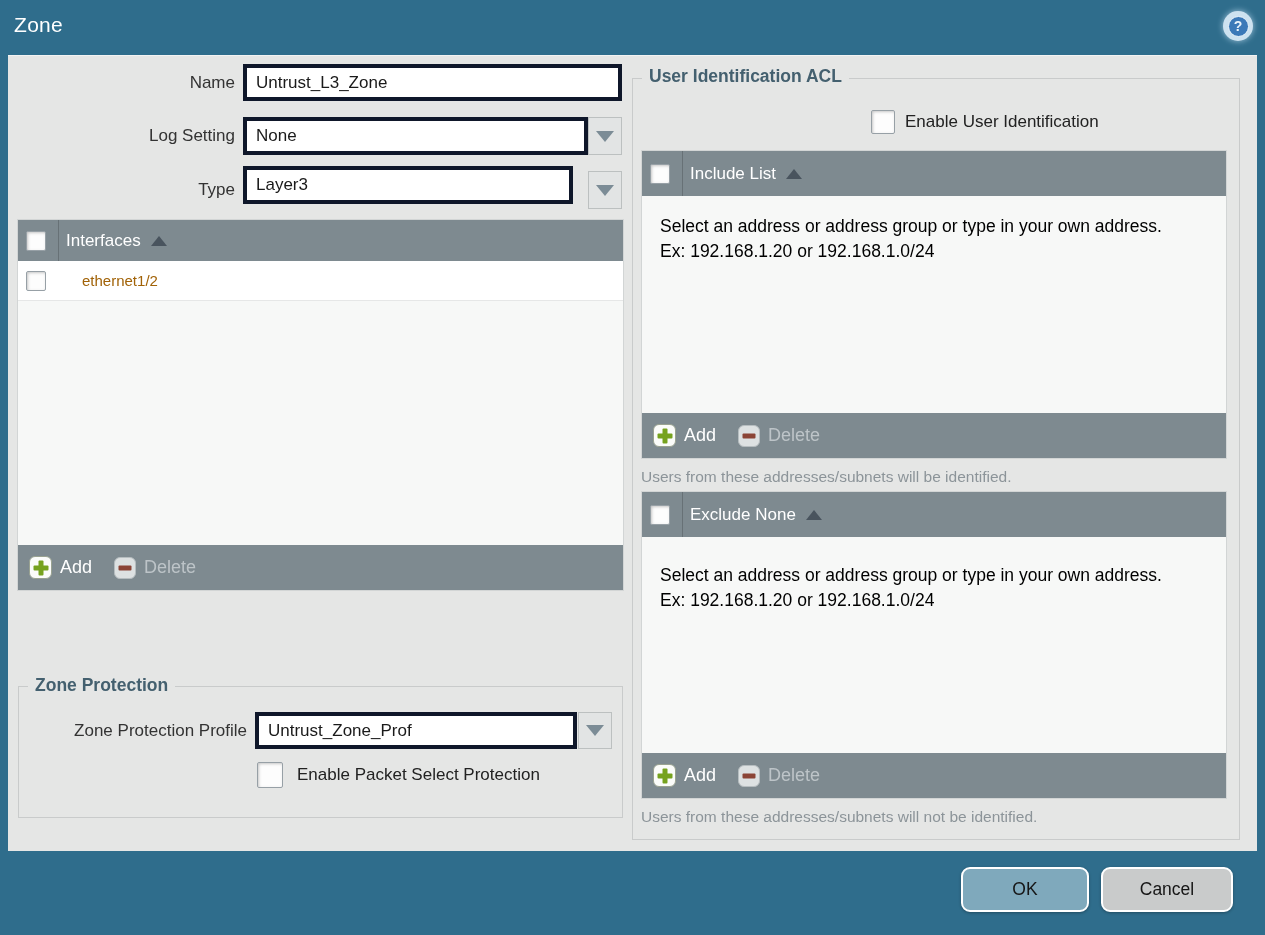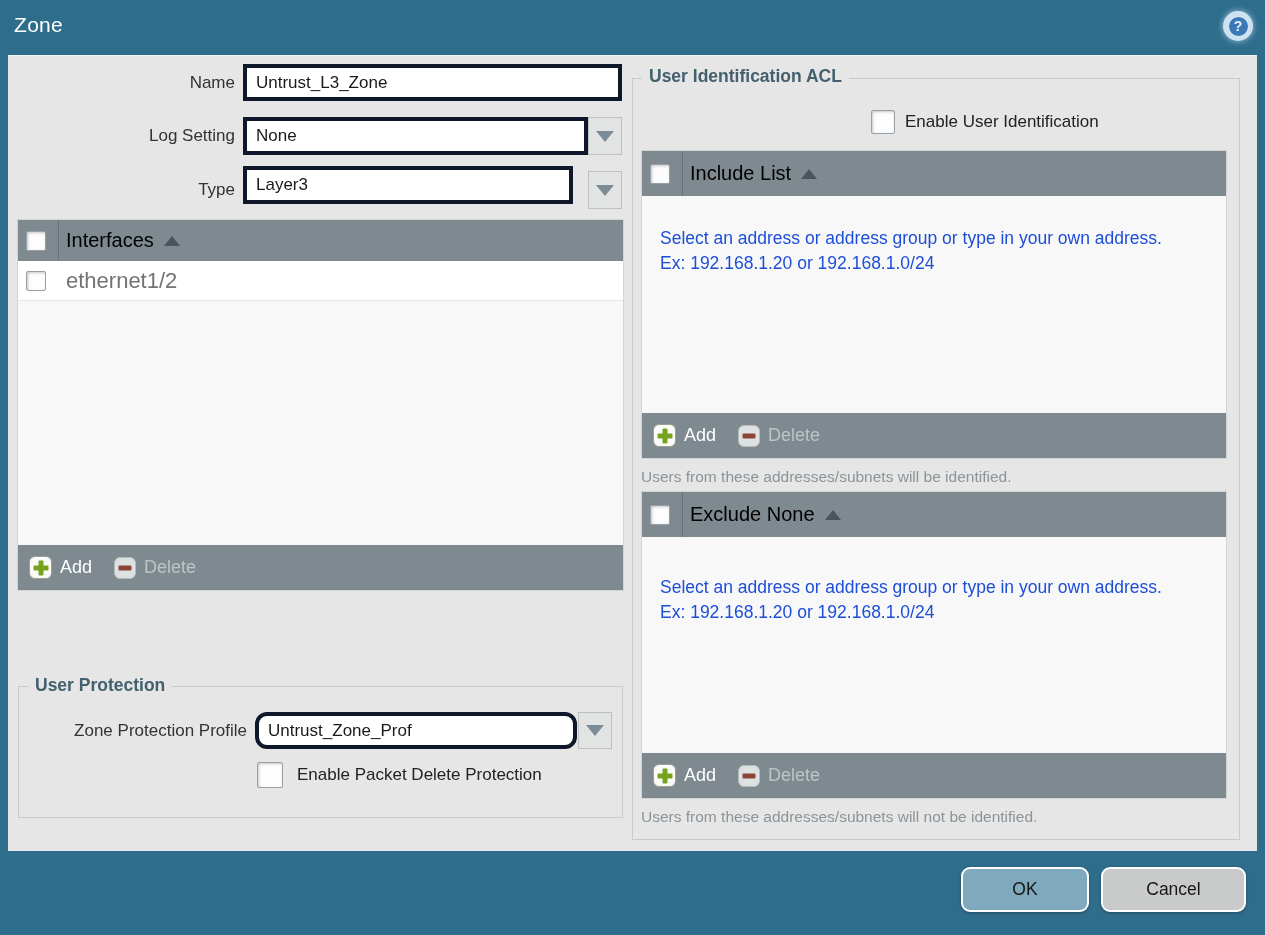--- a/index.html
+++ b/index.html
@@ -31,43 +31,43 @@
 
   
   .checkbox { background:#FDFDFD; border:1px solid #97A0A6; border-radius:2px;
     box-shadow:inset 1px 1px 3px rgba(0,0,0,.22), inset -1px -1px 0 #fff; cursor:pointer; }
   .cb-label { color:#222; font-size:17px; display:flex; align-items:center; }
 
   
   .tbl { display:flex; flex-direction:column; box-shadow:0 0 0 1px #D2D5D5; }
   .tbl-head { background:#7E8A90; display:flex; align-items:center; padding-left:8px; position:relative; }
   .head-sep { position:absolute; left:40px; top:0; bottom:0; width:1px; background:rgba(0,0,0,.18); }
-  .head-label { color:#000000; font-size:20px; margin-left:20px; }
+  .head-label { color:#ffffff; font-size:17px; margin-left:20px; }
   .sort-up { width:0; height:0; border-left:8px solid transparent; border-right:8px solid transparent;
     border-bottom:10px solid #49545E; margin-left:10px; display:inline-block; }
   .tbl-body { background:#F7F8F7; flex:1; position:relative; }
   .tbl-row { height:40px; background:#fff; border-bottom:1px solid #E6E7E7;
     display:flex; align-items:center; padding-left:8px; }
-  .row-label { color:#737373; font-size:22px; margin-left:20px; }
+  .row-label { color:#a16207; font-size:15px; margin-left:36px; }
   .tbl-bar { background:#7E8A90; display:flex; align-items:center; padding-left:11px; }
   .bar-btn { display:flex; align-items:center; cursor:pointer; }
   .icon-add { width:23px; height:23px; border-radius:6px; background:#FBFCFA;
     border:1px solid #99A291; position:relative; }
   .icon-add::before, .icon-add::after { content:""; position:absolute; background:#76A21E;
     left:50%; top:50%; transform:translate(-50%,-50%); border-radius:1px; }
   .icon-add::before { width:15px; height:5px; }
   .icon-add::after  { width:5px; height:15px; }
   .add-label { color:#fff; font-size:18px; margin-left:8px; }
   .icon-del { width:22px; height:22px; border-radius:6px; background:#DDE1E2;
     border:1px solid #B6BDC0; position:relative; margin-left:22px; }
   .icon-del::before { content:""; position:absolute; width:13px; height:5px; background:#8B4436;
     left:50%; top:50%; transform:translate(-50%,-50%); border-radius:1px; }
   .del-label { color:#BDC4C8; font-size:18px; margin-left:8px; }
 
-  .placeholder { color:#1d4ed8; font-size:17.5px; line-height:1.42;margin-top:12px; }
+  .placeholder { color:#000000; font-size:17.5px; line-height:1.42; }
   .footnote { color:#8C9499; font-size:15.5px; }
 
   
   .fbox { border:1px solid #C9CBCB; }
   .legend { background:#E5E6E5; padding:0 7px; color:#44606F; font-size:17.5px; font-weight:bold; }
 
   
   .fbtn { border:2px solid #fff; border-radius:9px; font-family:"Liberation Sans", sans-serif;
     font-size:17.5px; color:#161616; cursor:pointer; box-shadow:0 1px 3px rgba(0,0,0,.3); }
   .fbtn.ok { background:#7FA9BC; }
@@ -113,28 +113,28 @@
       <span class="add-label">Add</span>
     </div>
     <div class="bar-btn">
       <span class="icon-del"></span>
       <span class="del-label">Delete</span>
     </div>
   </div>
 </div>
 
 <div class="abs fbox" style="left:18px; top:686px; width:605px; height:132px;"></div>
-<span class="abs legend" style="left:28px; top:675px;">User Protection</span>
+<span class="abs legend" style="left:28px; top:675px;">Zone Protection</span>
 
 <div class="abs flabel" style="left:18px; top:712px; width:229px; height:37px;">Zone Protection Profile</div>
-<input class="abs text-input" style="left: 255px; top: 712px; width: 322px; height: 37px; border-radius: 12px;" value="Untrust_Zone_Prof">
+<input class="abs text-input" style="left: 255px; top: 712px; width: 322px; height: 37px;" value="Untrust_Zone_Prof">
 <div class="abs dd-btn" style="left:578px; top:712px; width:34px; height:37px;"></div>
 
 <div class="abs checkbox" style="left:257px; top:762px; width:26px; height:26px;"></div>
-<div class="abs cb-label" style="left:297px; top:762px; height:26px;">Enable Packet Delete Protection</div>
+<div class="abs cb-label" style="left:297px; top:762px; height:26px;">Enable Packet Select Protection</div>
 
 <div class="abs fbox" style="left:632px; top:78px; width:608px; height:762px;"></div>
 <span class="abs legend" style="left:642px; top:66px;">User Identification ACL</span>
 
 <div class="abs checkbox" style="left:871px; top:110px; width:24px; height:24px;"></div>
 <div class="abs cb-label" style="left:905px; top:110px; height:24px;">Enable User Identification</div>
 
 <div class="abs tbl" style="left:642px; top:151px; width:584px; height:307px;">
   <div class="tbl-head" style="height:45px;">
     <div class="checkbox" style="width:20px; height:20px;"></div>
@@ -175,13 +175,13 @@
     </div>
     <div class="bar-btn">
       <span class="icon-del"></span>
       <span class="del-label">Delete</span>
     </div>
   </div>
 </div>
 <div class="abs footnote" style="left:641px; top:808px;">Users from these addresses/subnets will not be identified.</div>
 
 <button class="abs fbtn ok" style="left:961px; top:867px; width:128px; height:45px;">OK</button>
-<button class="abs fbtn cancel" style="left:1101px; top:867px; width:145px; height:45px;">Cancel</button>
+<button class="abs fbtn cancel" style="left:1101px; top:867px; width:132px; height:45px;">Cancel</button>
 
 </body></html>

